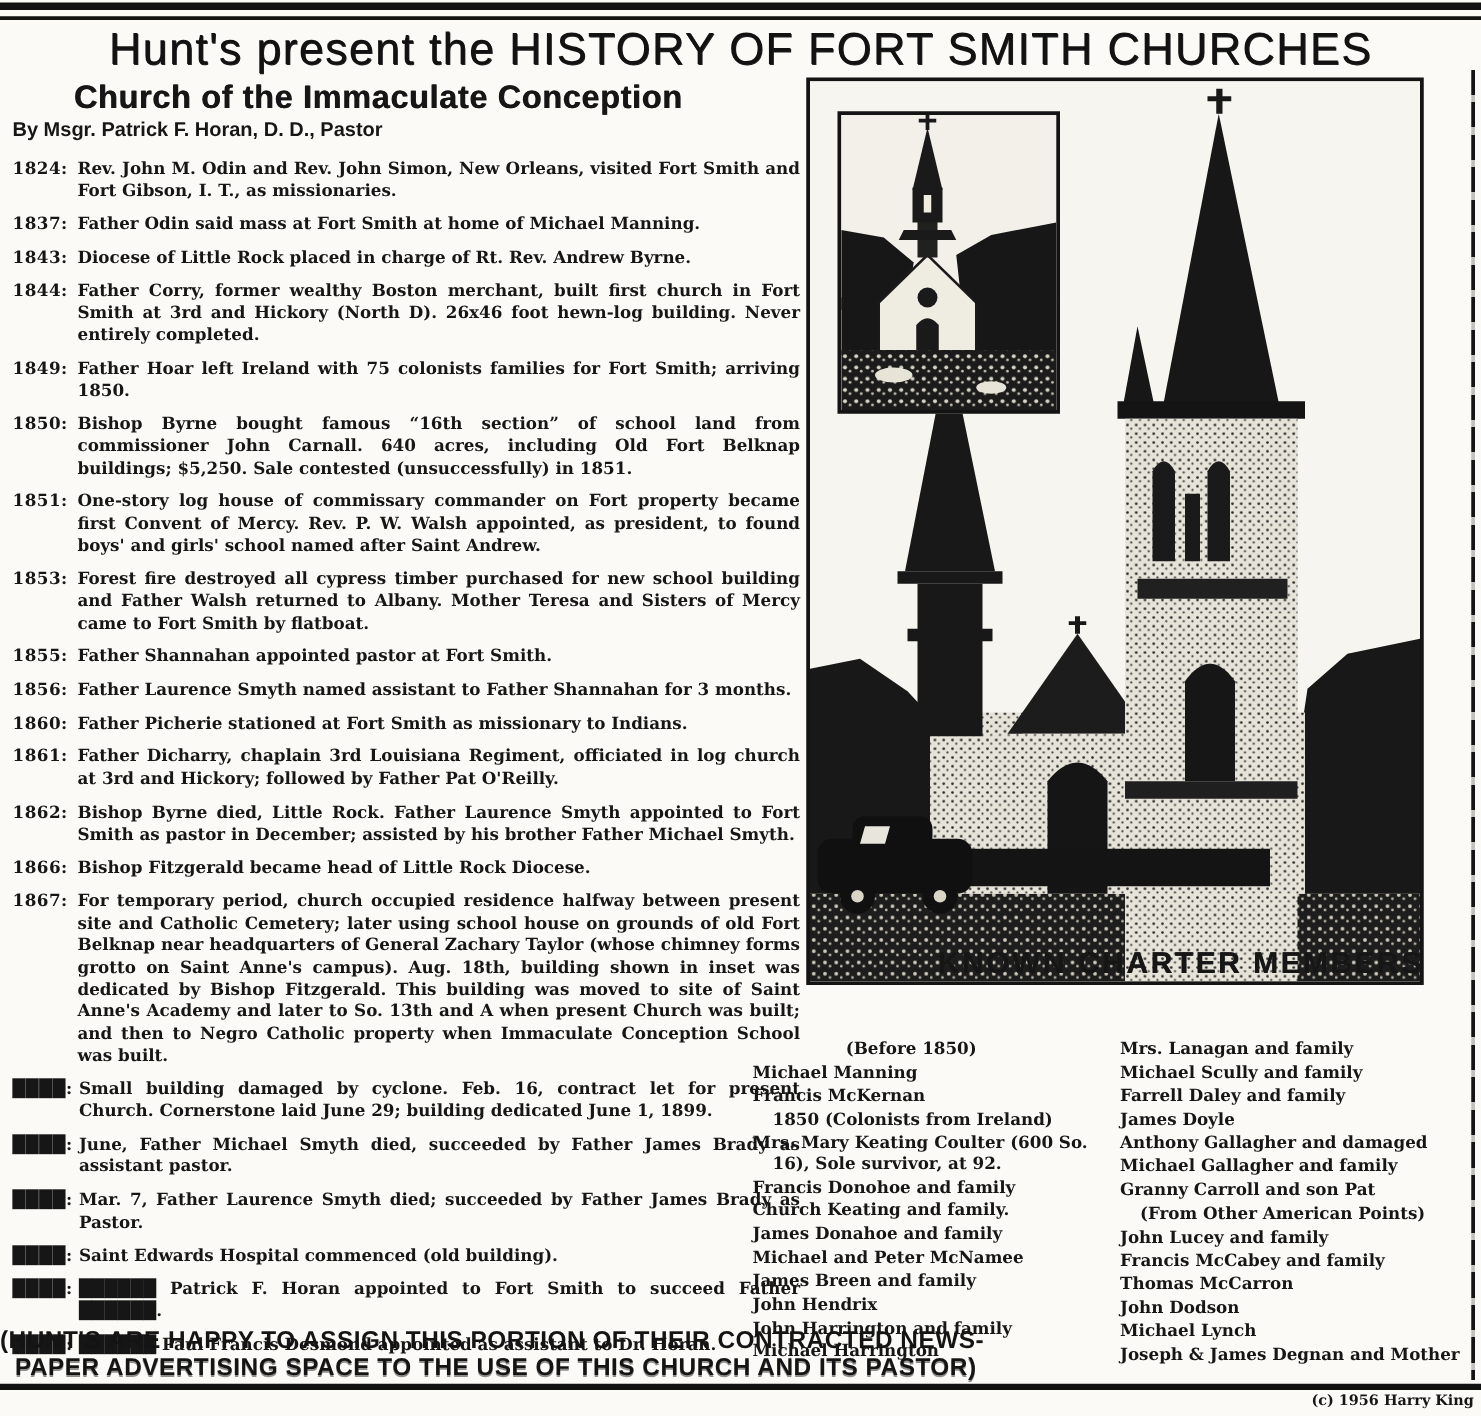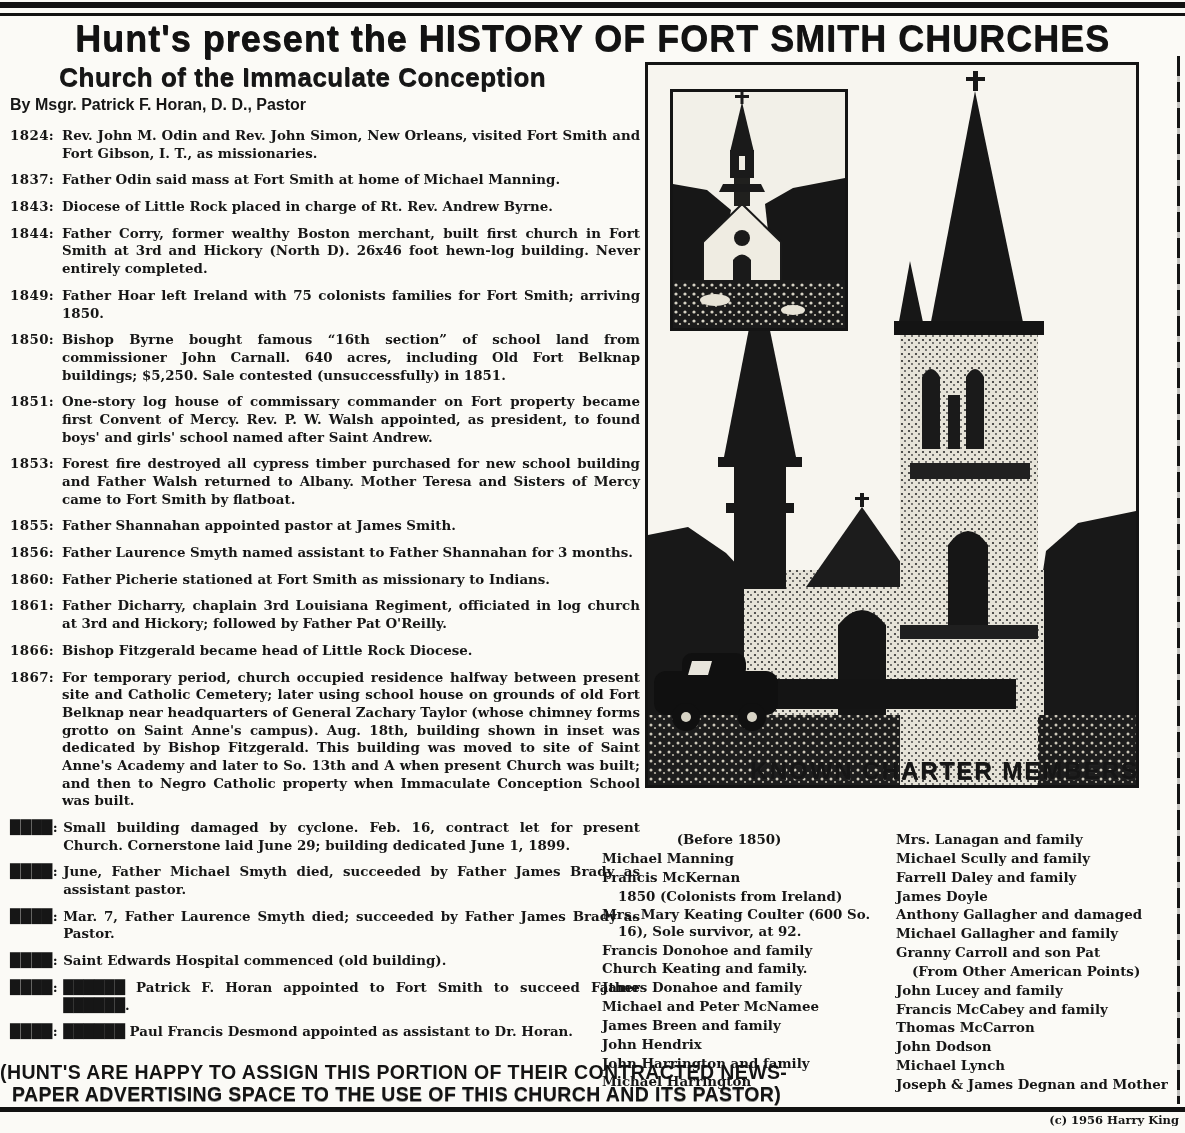--- a/index.html
+++ b/index.html
@@ -11,21 +11,21 @@
   .rule{position:absolute; background:#121212;}
   .rule.top1{left:0; top:2px; width:100%; height:6px;}
   .rule.top2{left:0; top:13px; width:100%; height:3px;}
   .rule.bottom{left:0; top:1107px; width:100%; height:5px;}
   .right-border{
     position:absolute; left:1177px; top:56px; width:3px; height:1048px;
     background:repeating-linear-gradient(180deg,#141414 0 20px,rgba(20,20,20,.25) 20px 26px);
   }
   .masthead{
     position:absolute; left:0; top:18px; width:100%; text-align:center;
-    font-size:36px; font-weight:bold; letter-spacing:1px; color:#121212;
+    font-size:36px; font-weight:normal; letter-spacing:1px; color:#121212;
     text-shadow:.6px .6px 0 #222;
   }
   .left-col{position:absolute; left:10px; top:62px; width:632px;}
   .col-title{
     width:585px; text-align:center; font-size:26px; font-weight:bold;
     letter-spacing:.5px; text-shadow:.5px .5px 0 #222;
   }
   .byline{width:585px; text-align:left; font-size:16px; font-weight:bold; margin-top:3px;}
   .timeline{
     margin-top:13px; width:630px;
@@ -119,38 +119,42 @@
           <span class="t-text">One-story log house of commissary commander on Fort property became first Convent of Mercy. Rev. P. W. Walsh appointed, as president, to found boys' and girls' school named after Saint Andrew.</span>
         </div>
 
         <div class="t-entry">
           <span class="t-year">1853:</span>
           <span class="t-text">Forest fire destroyed all cypress timber purchased for new school building and Father Walsh returned to Albany. Mother Teresa and Sisters of Mercy came to Fort Smith by flatboat.</span>
         </div>
 
         <div class="t-entry">
           <span class="t-year">1855:</span>
-          <span class="t-text">Father Shannahan appointed pastor at James Smith.</span>
+          <span class="t-text">Father Shannahan appointed pastor at Fort Smith.</span>
         </div>
 
         <div class="t-entry">
           <span class="t-year">1856:</span>
           <span class="t-text">Father Laurence Smyth named assistant to Father Shannahan for 3 months.</span>
         </div>
 
         <div class="t-entry">
           <span class="t-year">1860:</span>
           <span class="t-text">Father Picherie stationed at Fort Smith as missionary to Indians.</span>
         </div>
 
         <div class="t-entry">
           <span class="t-year">1861:</span>
           <span class="t-text">Father Dicharry, chaplain 3rd Louisiana Regiment, officiated in log church at 3rd and Hickory; followed by Father Pat O'Reilly.</span>
         </div>
 
+        <div class="t-entry">
+          <span class="t-year">1862:</span>
+          <span class="t-text">Bishop Byrne died, Little Rock. Father Laurence Smyth appointed to Fort Smith as pastor in December; assisted by his brother Father Michael Smyth.</span>
+        </div>
 
         <div class="t-entry">
           <span class="t-year">1866:</span>
           <span class="t-text">Bishop Fitzgerald became head of Little Rock Diocese.</span>
         </div>
 
         <div class="t-entry">
           <span class="t-year">1867:</span>
           <span class="t-text">For temporary period, church occupied residence halfway between present site and Catholic Cemetery; later using school house on grounds of old Fort Belknap near headquarters of General Zachary Taylor (whose chimney forms grotto on Saint Anne's campus). Aug. 18th, building shown in inset was dedicated by Bishop Fitzgerald. This building was moved to site of Saint Anne's Academy and later to So. 13th and A when present Church was built; and then to Negro Catholic property when Immaculate Conception School was built.</span>
         </div>

